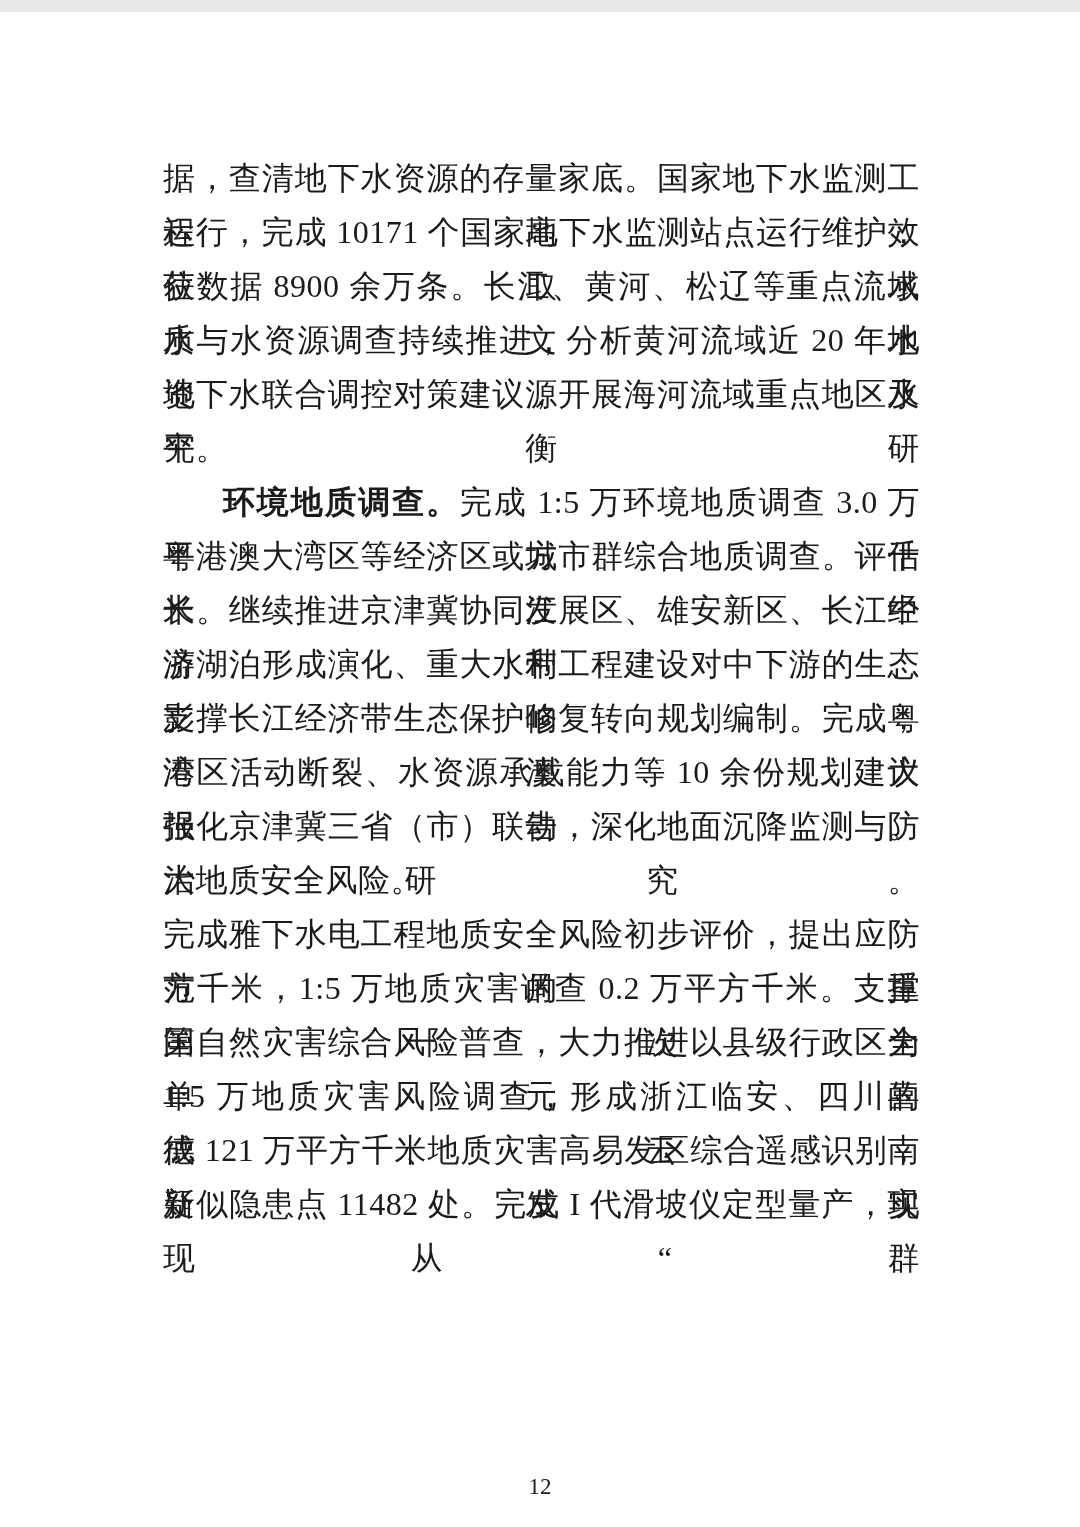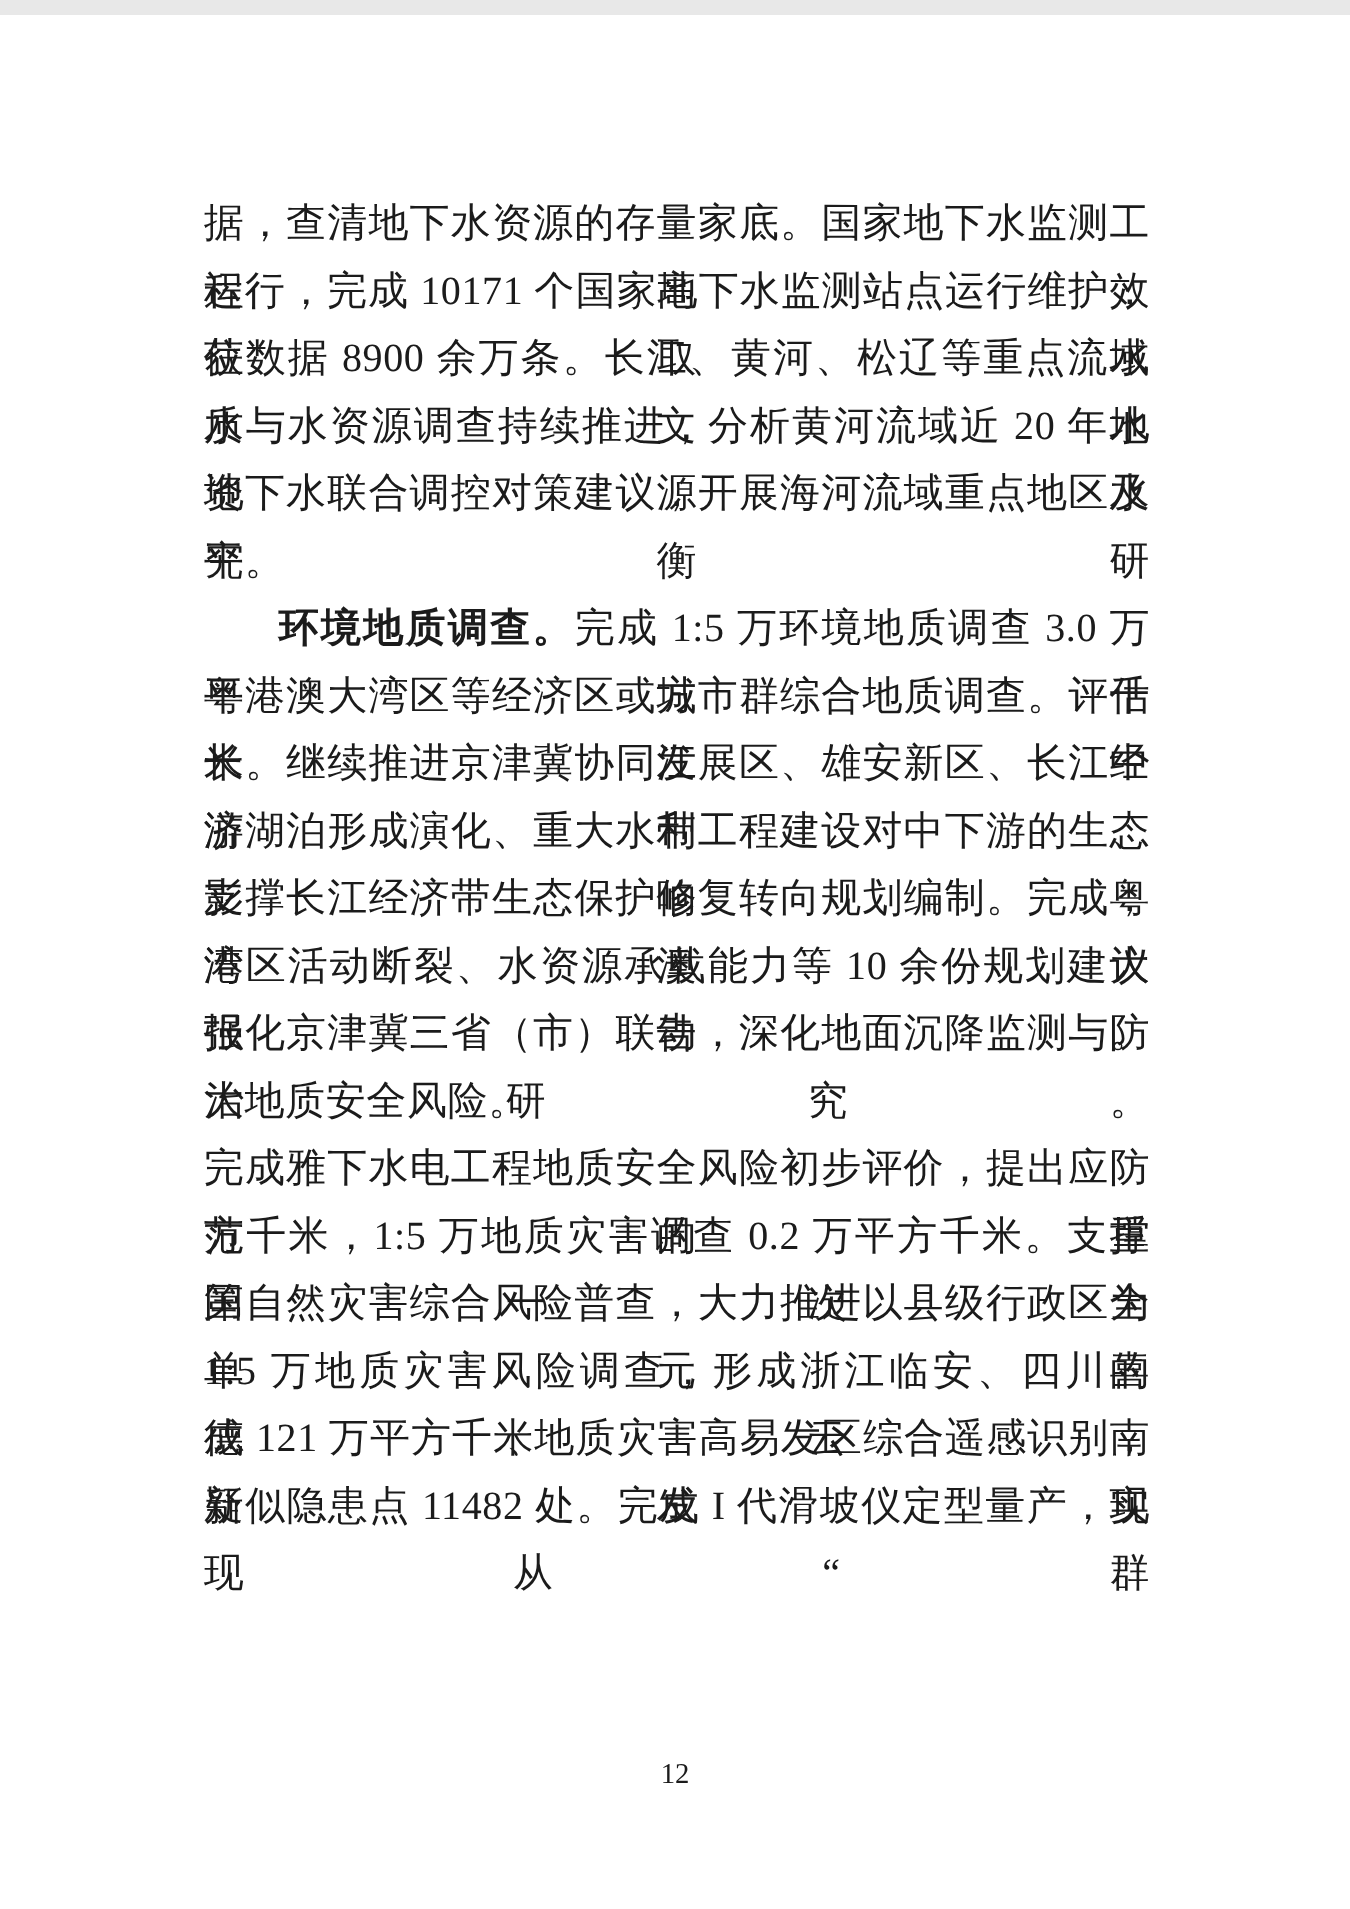--- a/index.html
+++ b/index.html
@@ -37,21 +37,21 @@
     text-align-last: left;
   }
   .line.indent {
     text-indent: 60px;
   }
   .lead-bold {
     font-weight: bold;
   }
   .footer-pagenum {
     position: absolute;
-    top: 1392px;
+    top: 1460px;
     left: 0;
     width: 100%;
     text-align: center;
     font-size: 23px;
     line-height: 30px;
     color: #1b1b1b;
   }
 </style>
 </head>
 <body>

